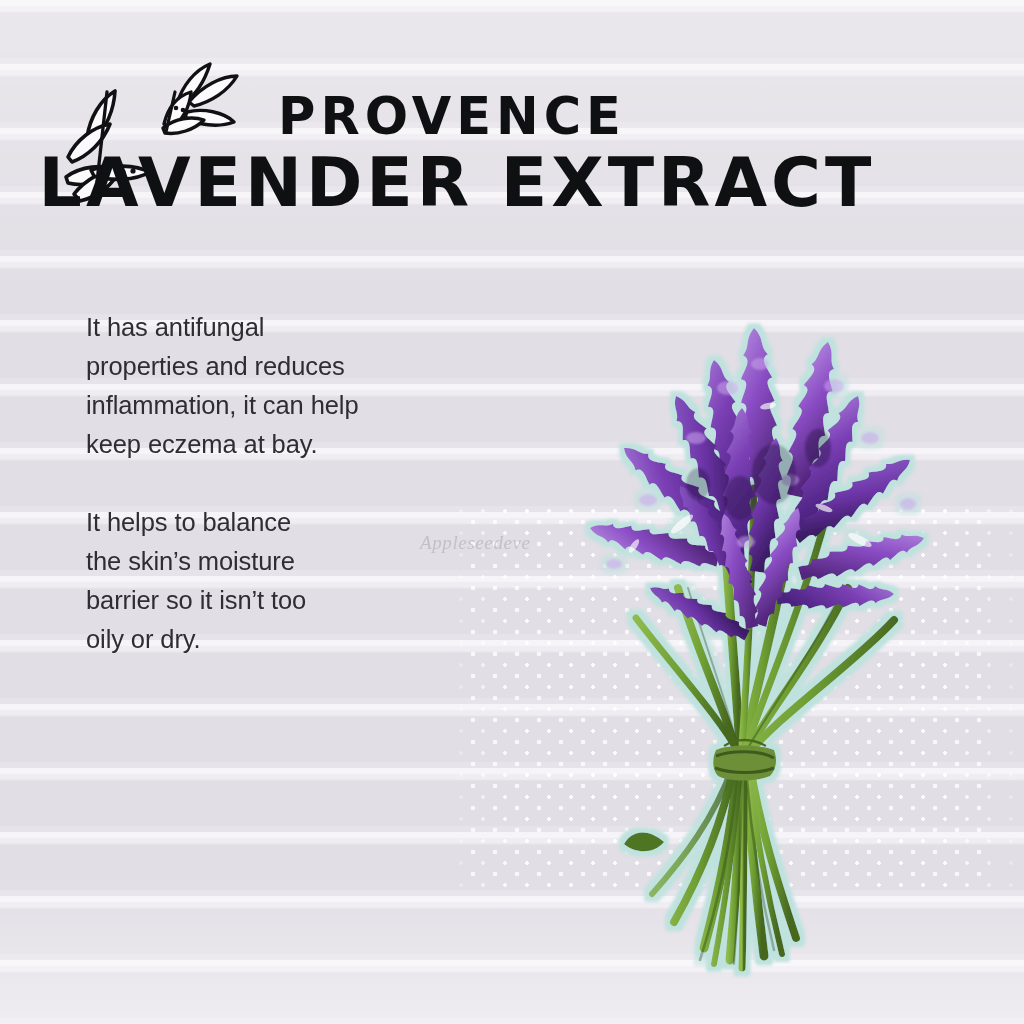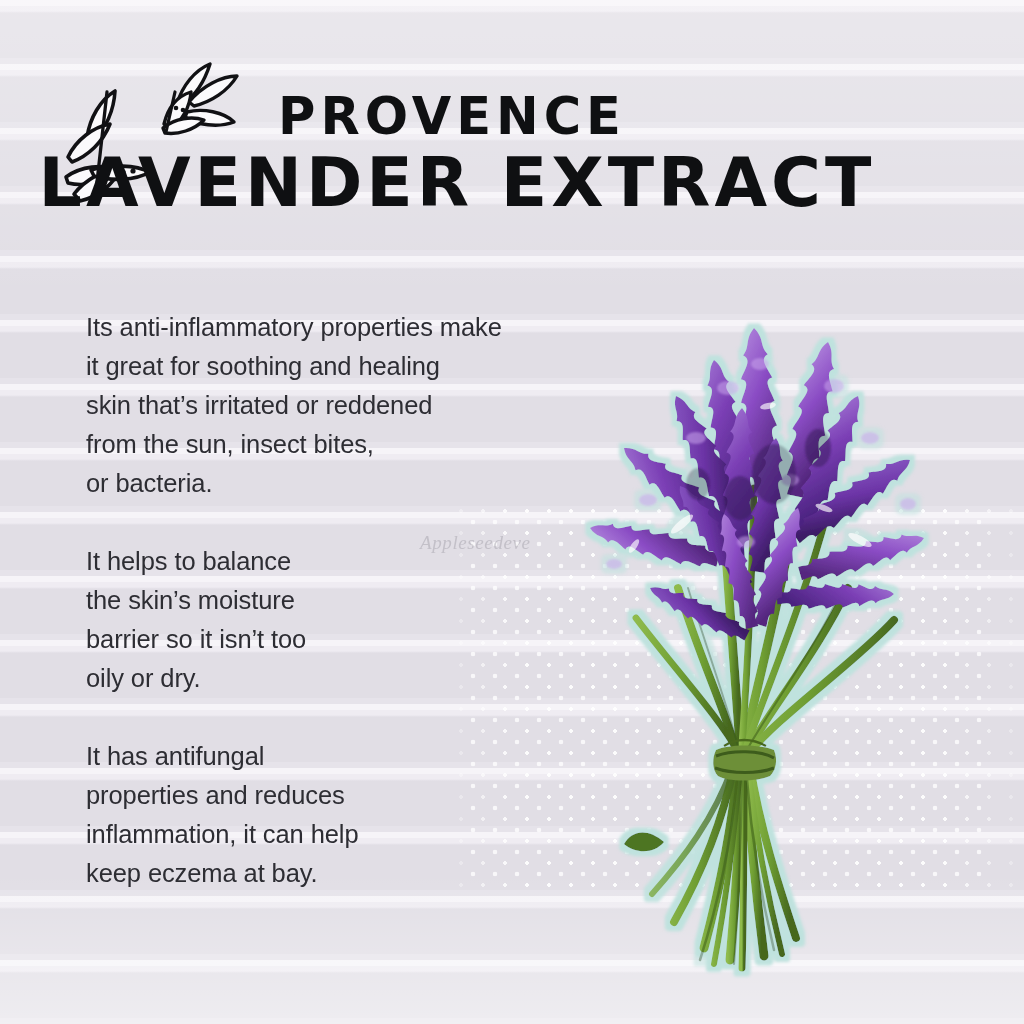--- a/index.html
+++ b/index.html
@@ -186,33 +186,28 @@
       </g>
     </svg>
   </div>
 
   <div class="title-block">
     <div class="title-line l1">Provence</div>
     <div class="title-line l2">Lavender Extract</div>
   </div>
 
   <div class="copy">
-    <p class="para">Its anti-inflammatory properties make
-it great for soothing and healing
-skin that’s irritated or reddened
-from the sun, insect bites,
-or bacteria.</p>
+    <p class="para">It has antifungal
+properties and reduces
+inflammation, it can help
+keep eczema at bay.</p>
     <p class="para">It helps to balance
 the skin’s moisture
 barrier so it isn’t too
 oily or dry.</p>
-    <p class="para">It has antifungal
-properties and reduces
-inflammation, it can help
-keep eczema at bay.</p>
   </div>
 
   <div class="bouquet">
     <svg viewBox="0 0 496 700" xmlns="http://www.w3.org/2000/svg">
       <defs>
         <linearGradient id="spikeA" x1="0" y1="0" x2="0.3" y2="1">
           <stop offset="0%" stop-color="#a579d6"></stop>
           <stop offset="45%" stop-color="#7b3fb5"></stop>
           <stop offset="100%" stop-color="#4b2380"></stop>
         </linearGradient>

